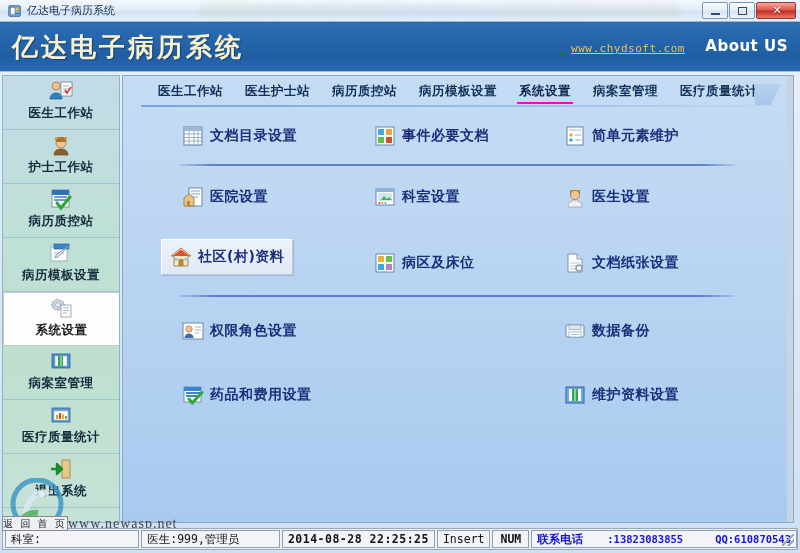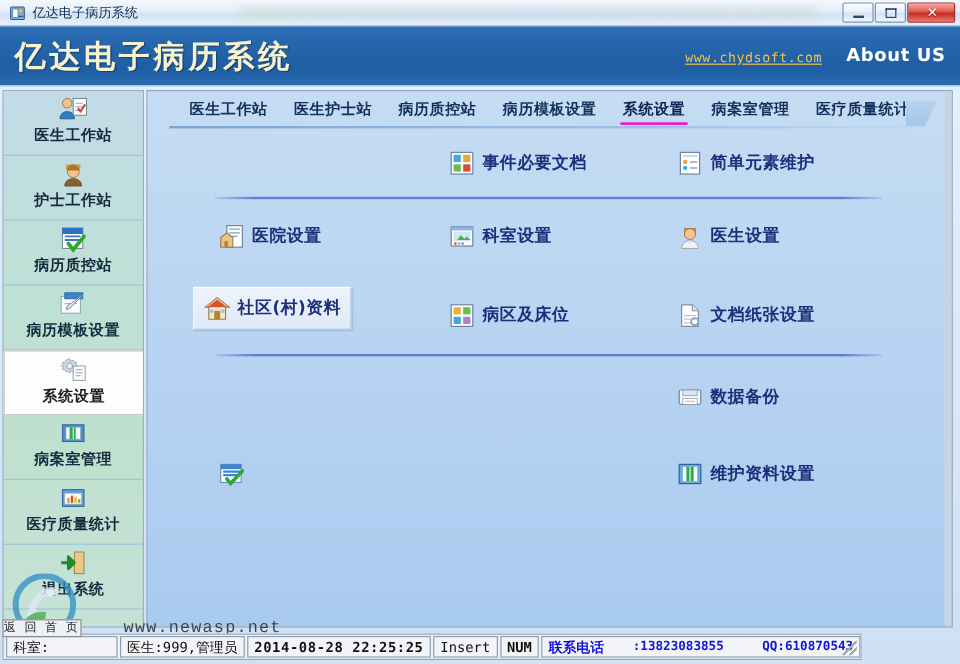--- a/index.html
+++ b/index.html
@@ -97,28 +97,28 @@
   .divider{position:absolute;left:56px;width:556px;height:2px;
     background:linear-gradient(to right,rgba(110,140,220,.2),#5f7fd4 6%,#5f7fd4 94%,rgba(110,140,220,.2));}
 
   
   .wm{position:absolute;left:6px;top:478px;width:262px;height:52px;pointer-events:none;
     opacity:.95;}
   .wm-txt{position:absolute;left:62px;top:2px;font-size:31px;font-weight:bold;
     color:#2f6fb5;letter-spacing:1px;opacity:.85;
     text-shadow:1px 1px 0 rgba(255,255,255,.5);}
   .wm-url{position:absolute;left:62px;top:38px;font-size:14px;color:#3c3c3c;
-    font-family:Liberation Mono, monospace;letter-spacing:1px;padding-left:35px;}
+    font-family:Liberation Serif, serif;letter-spacing:1px;}
   .home-btn{position:absolute;left:2px;top:516px;width:66px;height:15px;
     border:1px solid #8a8a8a;background:#eef1f3;font-size:10px;color:#223;
     text-align:center;line-height:14px;letter-spacing:2px;cursor:pointer;
     box-sizing:border-box;z-index:3;}
 
   
-  .status{position:absolute;left:2px;top:528px;width:716px;height:22px;
+  .status{position:absolute;left:2px;top:528px;width:796px;height:22px;
     background:#eef1f5;border:1px solid #98a8bb;box-sizing:border-box;display:flex;
     align-items:center;}
   .sfield{height:18px;margin:1px 0 1px 2px;border:1px solid #8fa0b4;box-sizing:border-box;
     background:#f2f4f7;font-size:11.5px;color:#111;display:flex;align-items:center;
     padding:0 5px;white-space:nowrap;
     font-family:"DejaVu Sans Mono","Liberation Mono",monospace;}
   .f-dept{width:150px;}
   .f-doc{width:155px;}
   .f-time{width:165px;justify-content:center;letter-spacing:.5px;font-weight:bold;}
   .f-ins{width:58px;justify-content:center;}
@@ -276,20 +276,30 @@
         <div class="tab"><span>病案室管理</span></div>
         <div class="tab"><span>医疗质量统计</span></div>
       </div>
       <div class="tabslant"></div>
       <div class="tabsep"></div>
     </div>
 
     <div class="grid">
 
       <div class="row">
+        <div class="cell c0">
+          <span class="mico">
+            <svg width="22" height="22" viewBox="0 0 22 22">
+              <rect x="2" y="2" width="18" height="18" fill="#fff" stroke="#5f7fa5" stroke-width="1"></rect>
+              <rect x="2" y="2" width="18" height="4" fill="#9fb8d6"></rect>
+              <path d="M2 9h18M2 12.5h18M2 16h18M7 6v14M12 6v14M16 6v14" stroke="#8fa8c4" stroke-width=".9"></path>
+            </svg>
+          </span>
+          <span class="mlabel">文档目录设置</span>
+        </div>
         <div class="cell c1">
           <span class="mico">
             <svg width="22" height="22" viewBox="0 0 22 22">
               <rect x="2" y="2" width="18" height="18" fill="#fdfdfd" stroke="#6b86a8" stroke-width="1"></rect>
               <rect x="4" y="4" width="6" height="6" fill="#3ea9e0"></rect>
               <rect x="12" y="4" width="6" height="6" fill="#e8a53a"></rect>
               <rect x="4" y="12" width="6" height="6" fill="#63bf4a"></rect>
               <rect x="12" y="12" width="6" height="6" fill="#d2512f"></rect>
             </svg>
           </span>
@@ -382,20 +392,31 @@
               <rect x="4" y="12" width="6" height="6" fill="#3ea9e0"></rect>
               <rect x="12" y="12" width="6" height="6" fill="#b07fd0"></rect>
             </svg>
           </span>
           <span class="mlabel">病区及床位</span>
         </div>
         <div class="divider" style="top:58px"></div>
       </div>
 
       <div class="row" style="height:64px">
+        <div class="cell c0">
+          <span class="mico">
+            <svg width="22" height="22" viewBox="0 0 22 22">
+              <rect x="1" y="3" width="20" height="16" fill="#fff" stroke="#6b86a8" stroke-width="1"></rect>
+              <circle cx="7" cy="9" r="3.2" fill="#f1c491" stroke="#9a6a38" stroke-width=".6"></circle>
+              <path d="M2.5 18c0-3 2-4.6 4.5-4.6s4.5 1.6 4.5 4.6z" fill="#3a6fa8"></path>
+              <path d="M13 7h6M13 10h6M13 13h4" stroke="#9db3c8" stroke-width="1.1"></path>
+            </svg>
+          </span>
+          <span class="mlabel">权限角色设置</span>
+        </div>
         <div class="cell c2">
           <span class="mico">
             <svg width="22" height="22" viewBox="0 0 22 22">
               <rect x="2" y="5" width="18" height="12" rx="1.5" fill="#f4f7fa" stroke="#6b86a8" stroke-width="1"></rect>
               <rect x="5" y="5" width="12" height="4.5" fill="#dbe6f0" stroke="#8fa4b8" stroke-width=".7"></rect>
               <rect x="5" y="12" width="12" height="5" fill="#fff" stroke="#8fa4b8" stroke-width=".7"></rect>
               <path d="M7 14.5h8" stroke="#b6c6d6" stroke-width="1"></path>
             </svg>
           </span>
           <span class="mlabel">数据备份</span>
@@ -405,20 +426,21 @@
       <div class="row" style="height:60px">
         <div class="cell c0">
           <span class="mico">
             <svg width="22" height="22" viewBox="0 0 22 22">
               <rect x="2" y="3" width="17" height="15" fill="#fff" stroke="#6b86a8" stroke-width=".9"></rect>
               <rect x="2" y="3" width="17" height="4" fill="#3b84d0"></rect>
               <path d="M4 9h14M4 12h14" stroke="#3b84d0" stroke-width="1.8"></path>
               <path d="M7 15l3.2 4L20 8.5" stroke="#2ea832" stroke-width="3" fill="none" stroke-linecap="round"></path>
             </svg>
           </span>
+          <span class="mlabel">药品和费用设置</span>
         </div>
         <div class="cell c2">
           <span class="mico">
             <svg width="22" height="22" viewBox="0 0 22 22">
               <rect x="2" y="3" width="18" height="16" fill="#6fa8dd" stroke="#2d639c" stroke-width="1"></rect>
               <rect x="5" y="5" width="12" height="12" fill="#f7fafc"></rect>
               <path d="M8 5h6v12H8z" fill="#2fa84f"></path>
               <path d="M11 5v12" stroke="#fff" stroke-width=".9"></path>
             </svg>
           </span>

